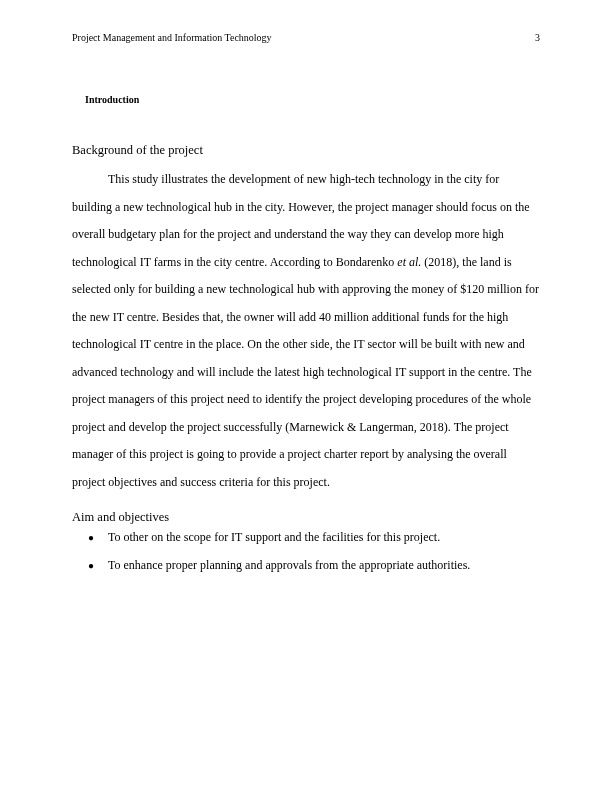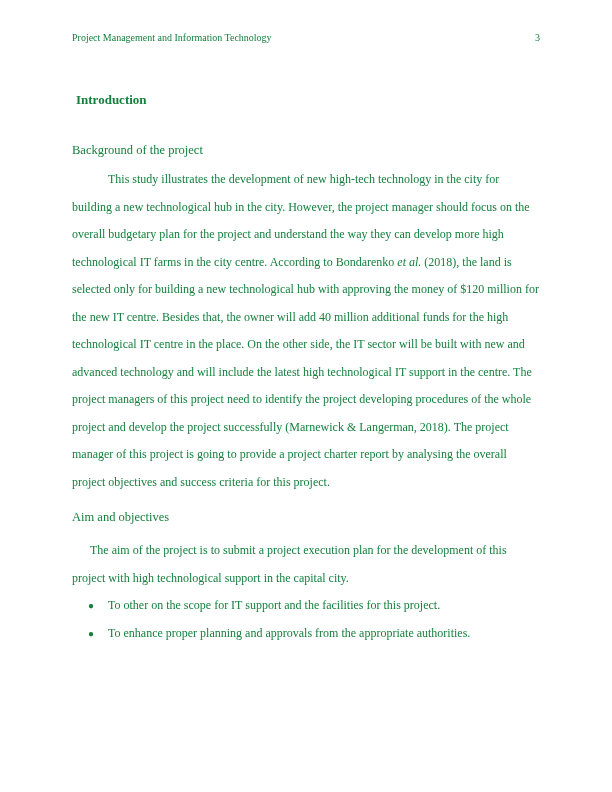--- a/index.html
+++ b/index.html
@@ -9,35 +9,35 @@
   }
   .page {
     position: relative;
     width: 612px;
     height: 792px;
     background: #ffffff;
     box-sizing: border-box;
     padding: 32px 72px 40px 72px;
     font-family: "Liberation Serif", "DejaVu Serif", serif;
     font-size: 12px;
-    color: #15803d;
+    color: #000000;
     overflow: hidden;
   }
   .page-header {
     display: flex;
     justify-content: space-between;
     align-items: baseline;
     font-size: 10px;
     line-height: 12px;
   }
   h1.section-heading {
-    font-size: 13px;
+    font-size: 10px;
     line-height: 15px;
     font-weight: bold;
-    margin: 48px 0 0 4px;
+    margin: 48px 0 0 13px;
   }
   h2.subsection-heading {
     font-size: 12.5px;
     line-height: 14px;
     font-weight: normal;
     margin: 36px 0 0 0;
   }
   h2.aims-heading {
     margin-top: 14px;
   }
@@ -79,20 +79,19 @@
   </div>
 
   <h1 class="section-heading">Introduction</h1>
 
   <h2 class="subsection-heading">Background of the project</h2>
 
   <p class="body-para first-indent"><span>This study illustrates the development of new high-tech technology in the city for building a new technological hub in the city. However, the project manager should focus on the overall budgetary plan for the project and understand the way they can develop more high technological IT farms in the city centre. According to Bondarenko </span><span class="italic">et al.</span><span> (2018), the land is selected only for building a new technological hub with approving the money of $120 million for the new IT centre. Besides that, the owner will add 40 million additional funds for the high technological IT centre in the place. On the other side, the IT sector will be built with new and advanced technology and will include the latest high technological IT support in the centre. The project managers of this project need to identify the project developing procedures of the whole project and develop the project successfully (Marnewick &amp; Langerman, 2018). The project manager of this project is going to provide a project charter report by analysing the overall project objectives and success criteria for this project.</span></p>
 
   <h2 class="subsection-heading aims-heading">Aim and objectives</h2>
 
-  <p class="body-para small-indent aims-para">The aim of the project is to submit a project execution plan for the development of this project with high technological support in the capital city.</p>
 
   <ul class="bullet-list">
     <li>To other on the scope for IT support and the facilities for this project.</li>
     <li>To enhance proper planning and approvals from the appropriate authorities.</li>
   </ul>
 
 </div>
 
 </body></html>

